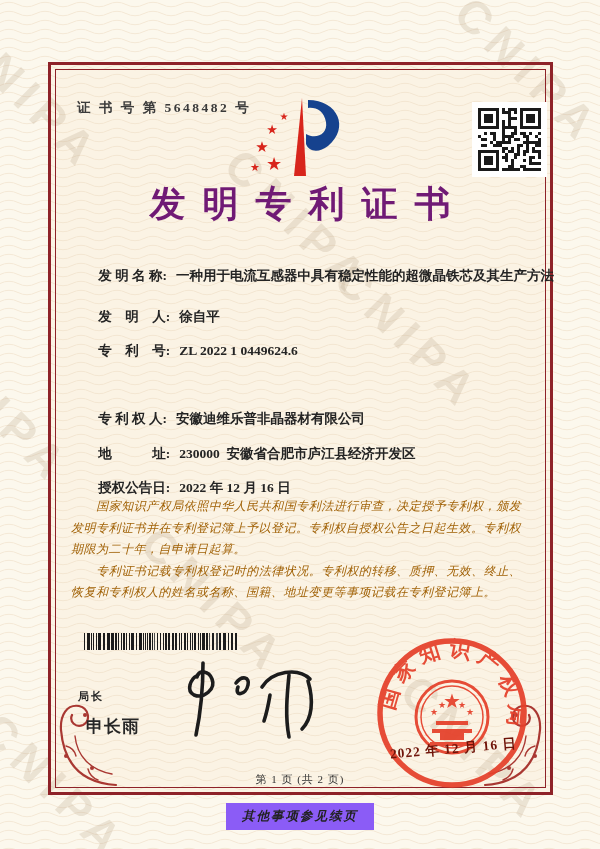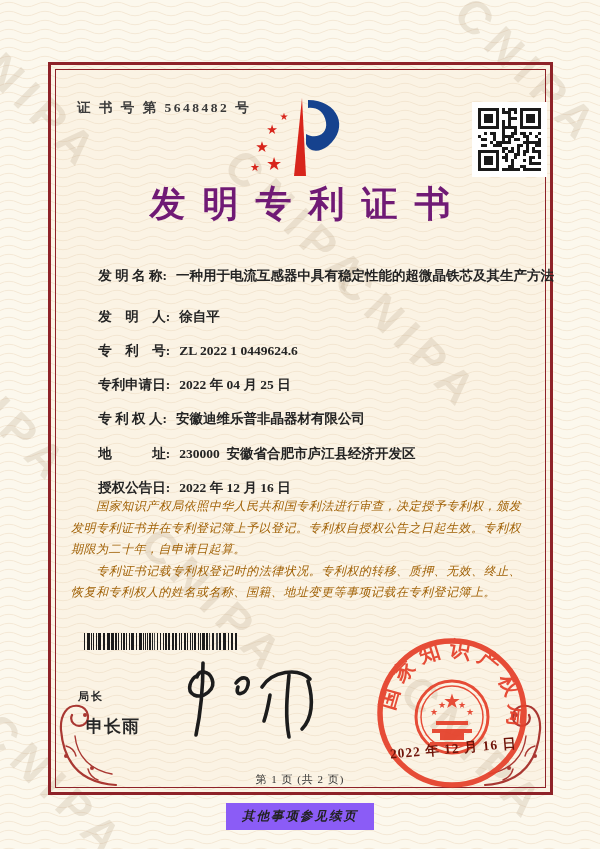--- a/index.html
+++ b/index.html
@@ -356,23 +356,20 @@
 
     <div class="frow" style="left:78px;top:251px">
       <span class="f-label">发 明 名 称:</span><span class="f-value">一种用于电流互感器中具有稳定性能的超微晶铁芯及其生产方法</span>
     </div>
     <div class="frow" style="left:78px;top:292px">
       <span class="f-label">发　明　人:</span><span class="f-value">徐自平</span>
     </div>
     <div class="frow" style="left:78px;top:326px">
       <span class="f-label">专　利　号:</span><span class="f-value">ZL 2022 1 0449624.6</span>
     </div>
-    <div class="frow" style="left:78px;top:360px">
-      <span class="f-label">专利申请日:</span><span class="f-value">2022 年 04 月 25 日</span>
-    </div>
     <div class="frow" style="left:78px;top:394px">
       <span class="f-label">专 利 权 人:</span><span class="f-value">安徽迪维乐普非晶器材有限公司</span>
     </div>
     <div class="frow" style="left:78px;top:429px">
       <span class="f-label">地　　　址:</span><span class="f-value">230000  安徽省合肥市庐江县经济开发区</span>
     </div>
     <div class="frow" style="left:78px;top:463px">
       <span class="f-label">授权公告日:</span><span class="f-value">2022 年 12 月 16 日</span>
     </div>
 

